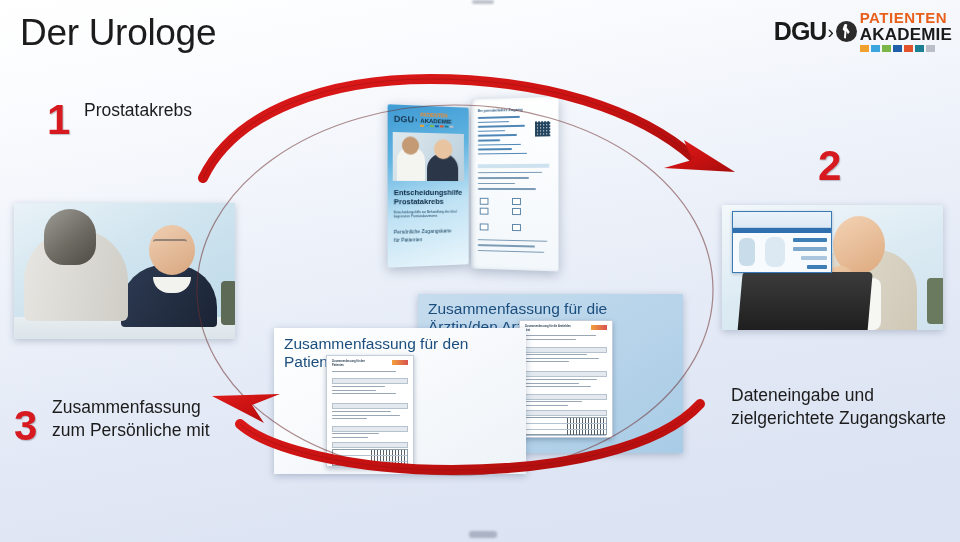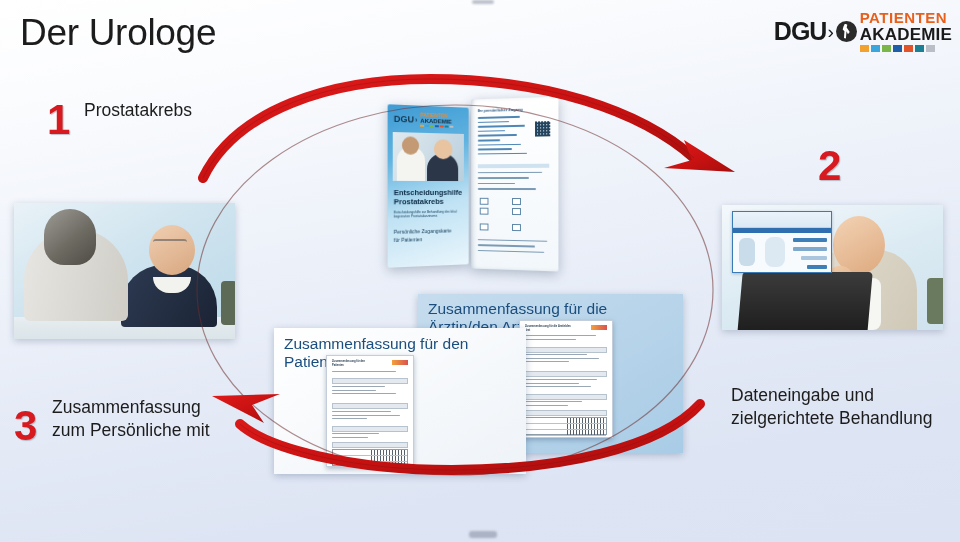--- a/index.html
+++ b/index.html
@@ -273,21 +273,21 @@
 
   <div class="stepnum" id="num1">1</div>
   <div class="stepnum" id="num2">2</div>
   <div class="stepnum" id="num3">3</div>
 
   <div class="steptext" id="txt1">
     <div>Prostatakrebs</div>
   </div>
   <div class="steptext" id="txt2">
     <div>Dateneingabe und</div>
-    <div>zielgerichtete Behandlung</div>
+    <div>zielgerichtete Zugangskarte</div>
   </div>
   <div class="steptext" id="txt3">
     <div>Zusammenfassung</div>
     <div>zum Persönliche mit</div>
   </div>
 
   <div class="photo" id="photo-consult">
     <div class="pc-bg"></div>
     <div class="pc-table"></div>
     <div class="pc-chair"></div>

